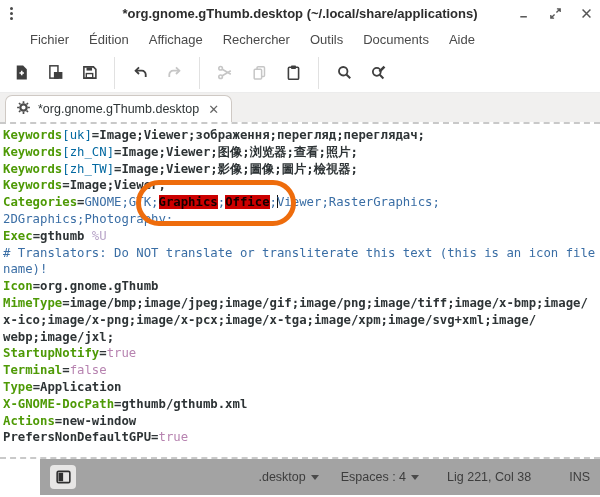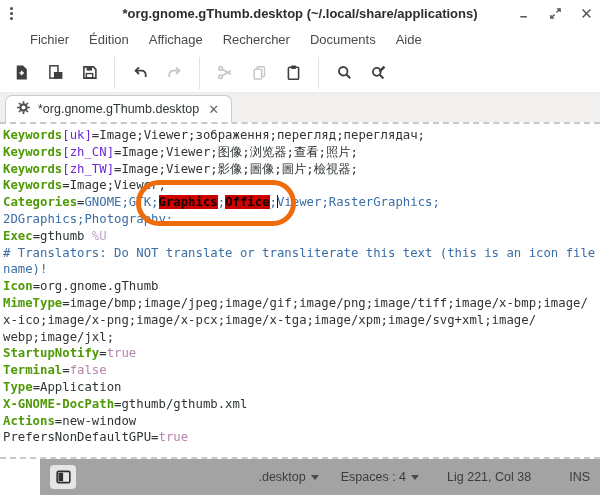--- a/index.html
+++ b/index.html
@@ -26,22 +26,22 @@
 
   
   .tabbar { height:30px; background:#f1f0ef; display:flex; align-items:flex-end; border-top:1px solid #ececec; }
   .tab { margin-left:5px; height:27px; background:#fff; border:1px solid #cfc9c4; border-bottom:none; border-radius:7px 7px 0 0; display:flex; align-items:center; gap:7px; padding:0 10px; font-size:12.5px; color:#2e3436; }
   .tab-close { color:#666; font-size:13px; line-height:1; padding:1px 2px; cursor:pointer; }
 
   
   .editor { position:relative; height:337px; background:#fff; border-top:2px dashed #c9c9c9; border-bottom:2px dashed #c9c9c9; overflow:hidden; cursor:text; }
   .code { padding:3px 0 0 3px; font-family:"DejaVu Sans Mono", monospace; font-size:12.3px; line-height:16.8px; white-space:pre; }
   .sg-key   { color:#4e9a06; font-weight:bold; }
-  .sg-tag   { color:#6d28d9; }
-  .sg-txt   { color:#2e3436; }
+  .sg-tag   { color:#0369a1; }
+  .sg-txt   { color:#2e3436;font-weight:bold; }
   .sg-blue  { color:#3a6ea5; }
   .sg-bool  { color:#b783b0; }
   .sg-param { color:#b9a6c9; }
   .sg-match { background:#cc0000; color:#140000; font-weight:bold; }
   .sg-caret { display:inline-block; width:1px; height:13px; background:#111; vertical-align:-2px; margin-right:-1px; }
   .annotation { position:absolute; left:136px; top:56px; width:160px; height:46px; border:5px solid #ee6c0c; border-radius:24px; pointer-events:none; }
 
   
   .statusbar { height:36px; background:#a3a3a3; display:flex; align-items:center; padding:0 10px; font-size:12.5px; color:#3d3d3d;margin-left:40px; }
   .panel-btn { width:26px; height:24px; background:#e7e6e5; border-radius:4px; display:flex; align-items:center; justify-content:center; cursor:pointer; }
@@ -79,20 +79,21 @@
           </svg>
       </span>
     </div>
   </div>
 
   <div class="menubar">
     <span class="menu-item">Fichier</span>
     <span class="menu-item">Édition</span>
     <span class="menu-item">Affichage</span>
     <span class="menu-item">Rechercher</span>
+    <span class="menu-item">Outils</span>
     <span class="menu-item">Documents</span>
     <span class="menu-item">Aide</span>
   </div>
 
   <div class="toolbar">
     <span class="tbtn">
       <svg width="17" height="17" viewBox="0 0 16 16">
           <path d="M3.5 1.5h6L13 5v9.5H3.5z" fill="#3f3f3f"></path>
           <path d="M8.2 6.3v4.2M6.1 8.4h4.2" stroke="#fff" stroke-width="1.5" fill="none"></path>
         </svg>

